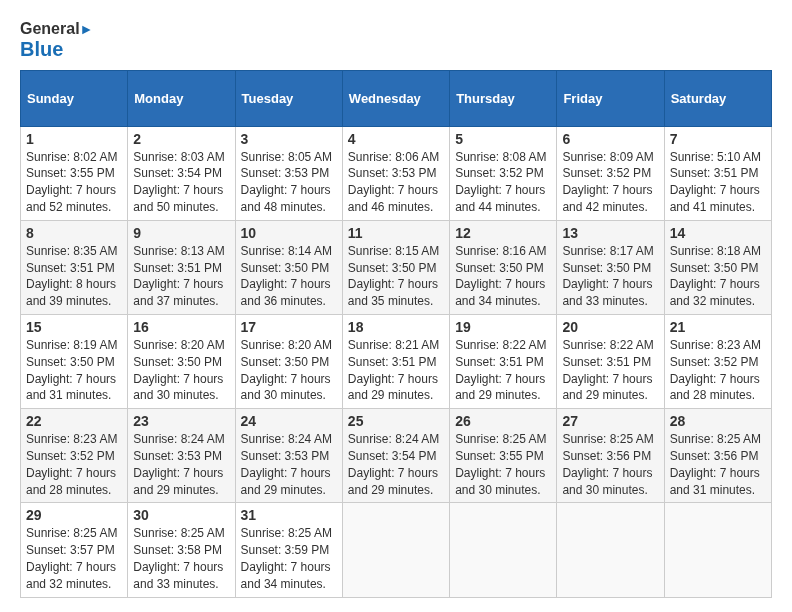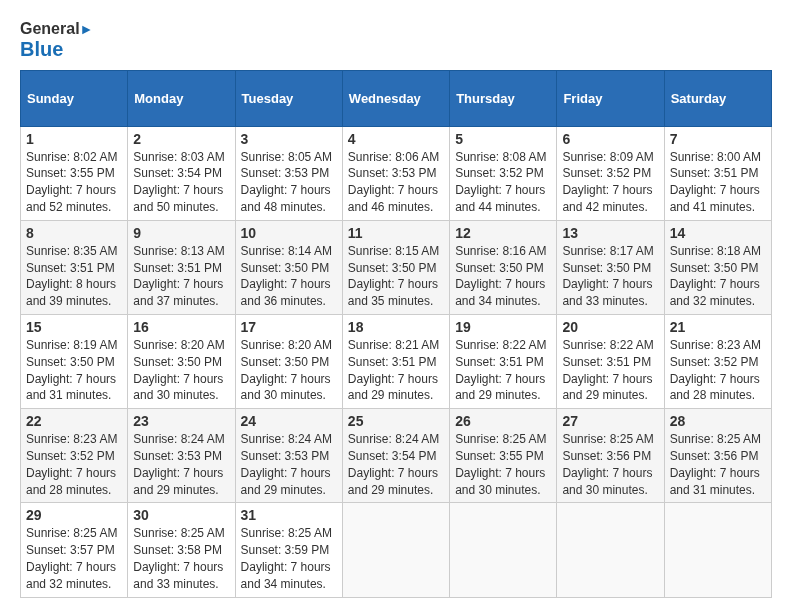--- a/index.html
+++ b/index.html
@@ -123,21 +123,21 @@
         <td>
           <span class="day-number">5</span>
           <div class="day-info"><span>Sunrise: 8:08 AM</span><br><span>Sunset: 3:52 PM</span><br><span>Daylight: 7 hours and 44 minutes.</span></div>
         </td>
         <td>
           <span class="day-number">6</span>
           <div class="day-info"><span>Sunrise: 8:09 AM</span><br><span>Sunset: 3:52 PM</span><br><span>Daylight: 7 hours and 42 minutes.</span></div>
         </td>
         <td>
           <span class="day-number">7</span>
-          <div class="day-info"><span>Sunrise: 8:00 AM</span><br><span>Sunset: 3:51 PM</span><br><span>Daylight: 7 hours and 41 minutes.</span></div>
+          <div class="day-info"><span>Sunrise: 5:10 AM</span><br><span>Sunset: 3:51 PM</span><br><span>Daylight: 7 hours and 41 minutes.</span></div>
         </td>
       </tr>
       <tr>
         <td>
           <span class="day-number">8</span>
           <div class="day-info"><span>Sunrise: 8:35 AM</span><br><span>Sunset: 3:51 PM</span><br><span>Daylight: 8 hours and 39 minutes.</span></div>
         </td>
         <td>
           <span class="day-number">9</span>
           <div class="day-info"><span>Sunrise: 8:13 AM</span><br><span>Sunset: 3:51 PM</span><br><span>Daylight: 7 hours and 37 minutes.</span></div>

